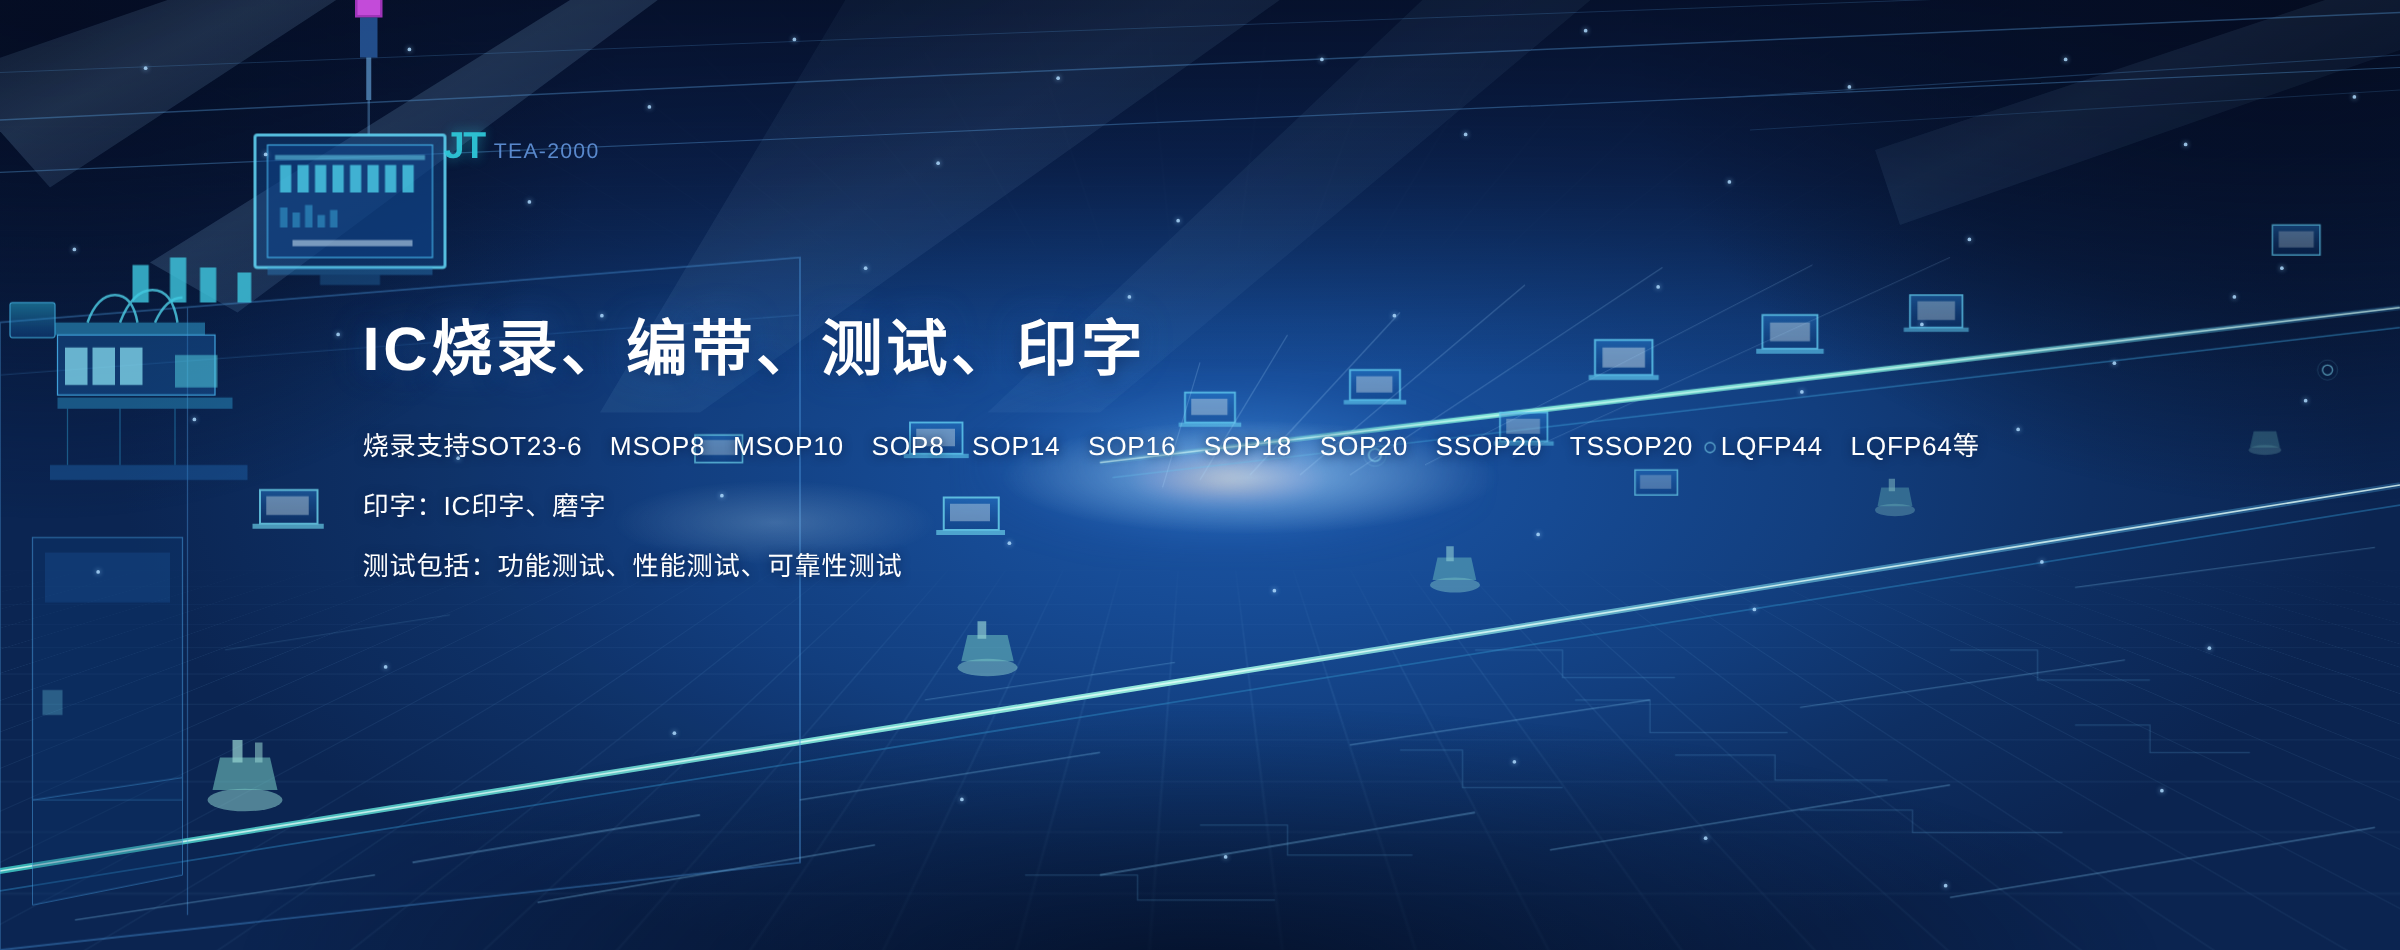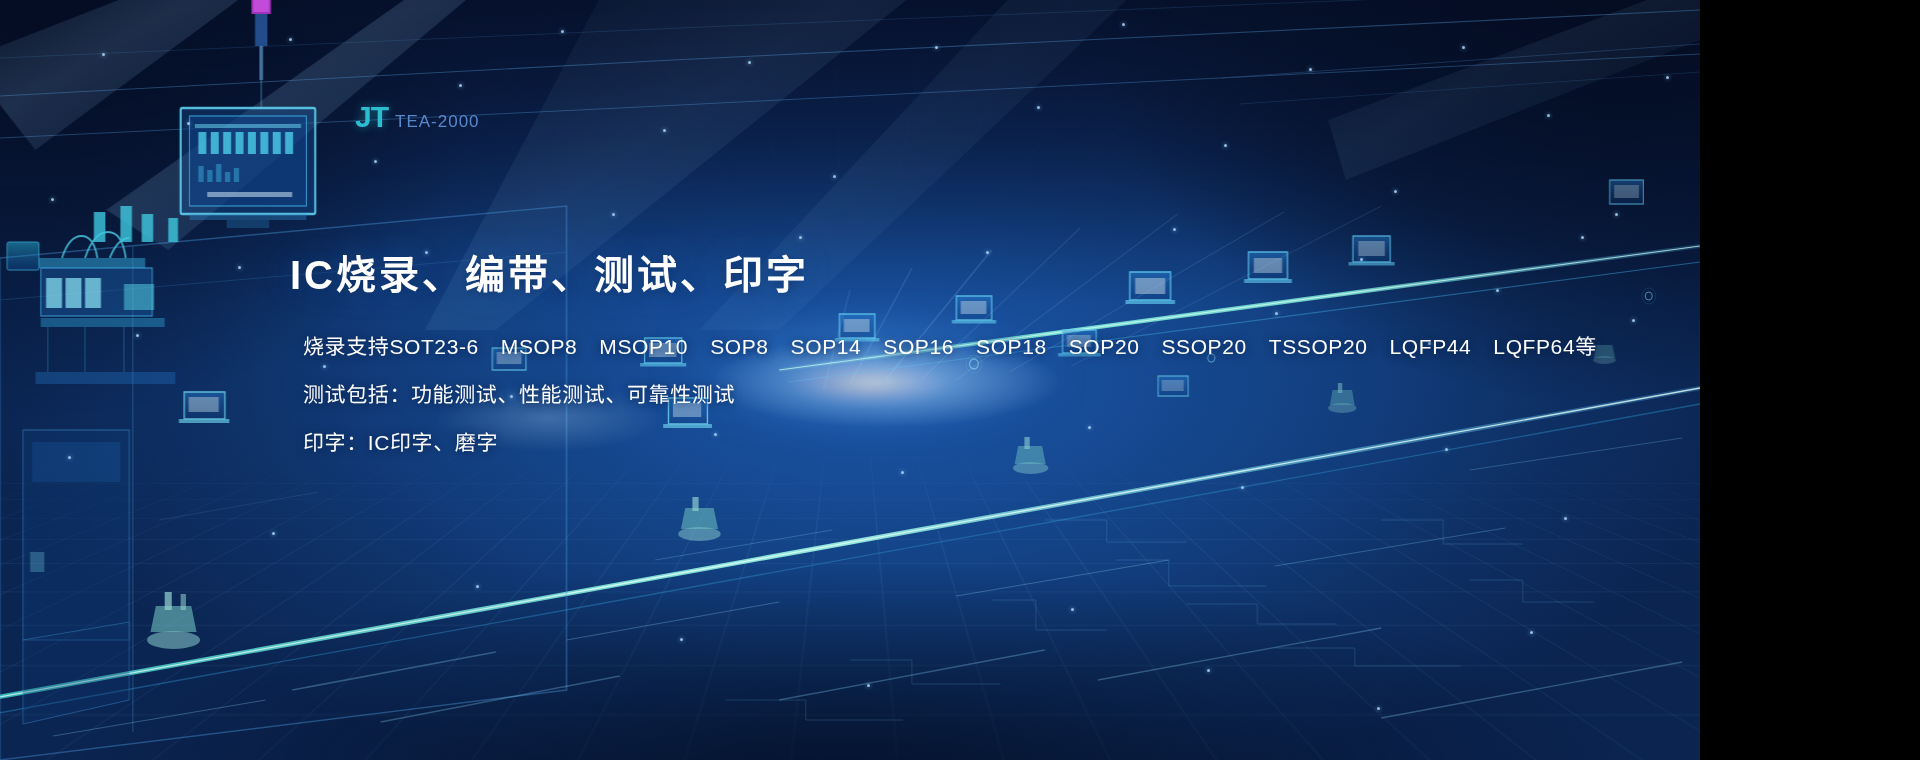--- a/index.html
+++ b/index.html
@@ -5,21 +5,21 @@
 <style>
   html, body {
     margin: 0;
     padding: 0;
     background: #000;
   }
   * { box-sizing: border-box; }
 
   .banner {
     position: relative;
-    width: 1700px;
+    width: 1920px;
     height: 760px;
     overflow: hidden;
     font-family: "Liberation Sans", "DejaVu Sans", sans-serif;
     background: #0d2a63;
     text-decoration: underline;
   }
 
   
 
   
@@ -103,30 +103,30 @@
   
   .content {
     position: absolute;
     left: 290px;
     top: 250px;
     width: 1300px;
     z-index: 40;
   }
   .title {
     margin: 0;
-    font-size: 40px;
+    font-size: 49px;
     line-height: 1.25;
     font-weight: 700;
     color: #ffffff;
     letter-spacing: 3px;
     text-shadow: 0 2px 14px rgba(10,40,90,0.85), 0 0 28px rgba(60,130,220,0.45);
     white-space: nowrap;
   }
   .sublist {
-    margin: 36px 0 0 13px;
+    margin: 36px 0 0 0;
     padding: 0;
     list-style: none;
   }
   .subline {
     color: #ffffff;
     font-size: 21px;
     line-height: 1;
     letter-spacing: 0.6px;
     margin-bottom: 27px;
     white-space: nowrap;
@@ -510,18 +510,18 @@
     <span class="model">TEA-2000</span>
   </div>
 
   <div class="content">
     <h1 class="title">IC烧录、编带、测试、印字</h1>
 
     <ul class="sublist">
       <li class="subline">
         <span class="pkg">烧录支持SOT23-6</span><span id="pkg-slot"><span class="pkg">MSOP8</span><span class="pkg">MSOP10</span><span class="pkg">SOP8</span><span class="pkg">SOP14</span><span class="pkg">SOP16</span><span class="pkg">SOP18</span><span class="pkg">SOP20</span><span class="pkg">SSOP20</span><span class="pkg">TSSOP20</span><span class="pkg">LQFP44</span><span class="pkg">LQFP64等</span></span>
       </li>
+      <li class="subline">印字：IC印字、磨字</li>
       <li class="subline">测试包括：功能测试、性能测试、可靠性测试</li>
-      <li class="subline">印字：IC印字、磨字</li>
     </ul>
   </div>
 
 </div>
 
 </body></html>

